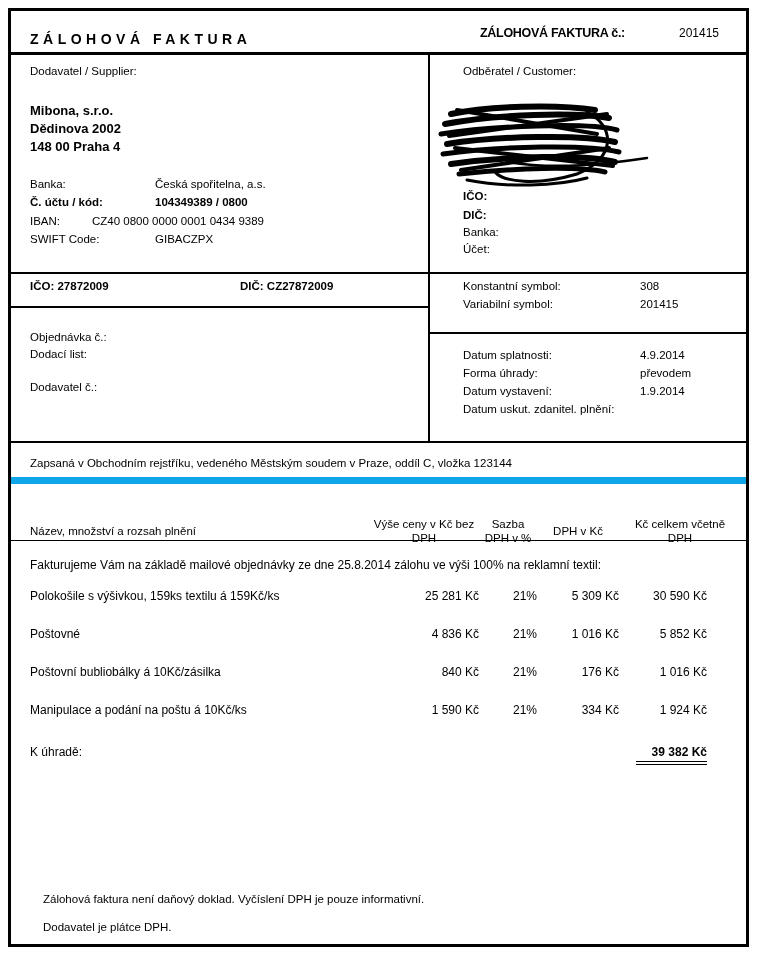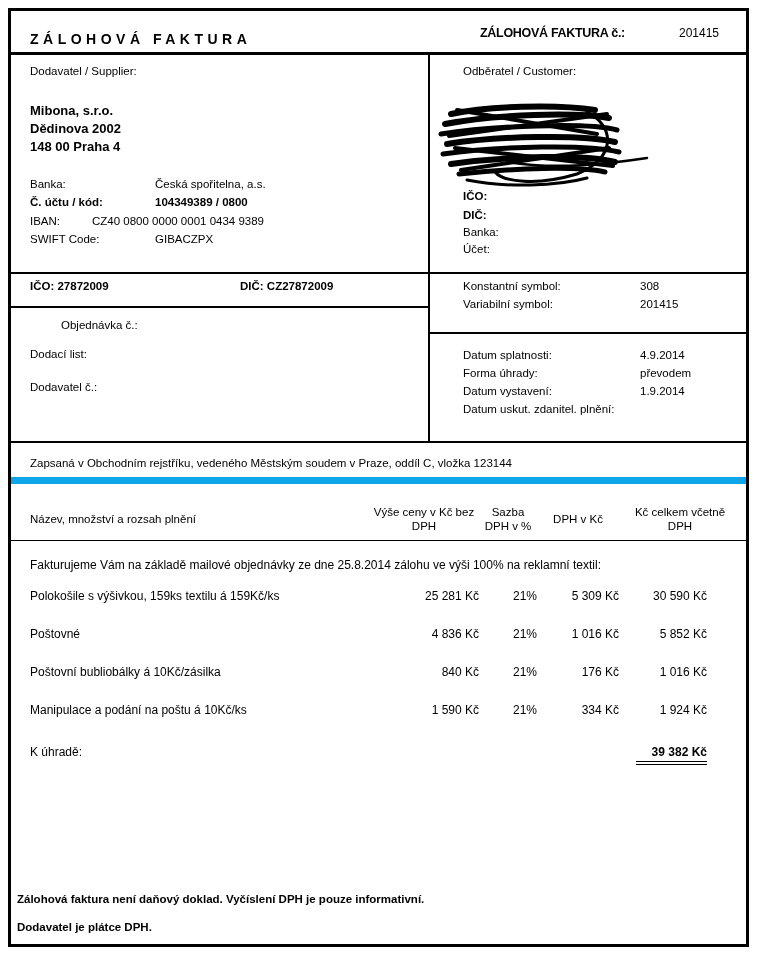--- a/index.html
+++ b/index.html
@@ -23,32 +23,32 @@
   .hline { position:absolute; height:2px; background:#000; }
   .b { font-weight:bold; }
   .abs { position:absolute; white-space:nowrap; }
   .kv { position:absolute; display:flex; white-space:nowrap; }
   .kv .k { flex:0 0 auto; }
   .company div { font-size:13px; font-weight:bold; line-height:18px; }
 
   
   .items { position:relative; height:453px; font-size:12px; }
   .thead { position:absolute; left:0; top:0; width:100%; height:57px; border-bottom:1.5px solid #000; }
-  .thead .grid { position:absolute; left:19px; top:0; width:697px; height:70px; display:grid;
+  .thead .grid { position:absolute; left:19px; top:12px; width:697px; height:70px; display:grid;
                  grid-template-columns:1fr 110px 58px 82px 108px; align-items:center; }
   .thead .c { text-align:center; font-size:11.5px; line-height:14px; }
   .thead .c0 { text-align:left; }
   .thead .c4 { padding-left:14px; }
   .row { position:absolute; left:19px; width:697px; display:grid;
          grid-template-columns:1fr 110px 58px 82px 108px; line-height:14px; }
   .row .num { text-align:right; }
   .row .num.tot { padding-right:20px; }
   .intro { position:absolute; left:19px; top:74px; width:700px; }
   .grand { font-weight:bold; border-bottom:4px double #000; padding:0 0 2px 16px; display:inline-block; }
-  .note { position:absolute; left:6px; white-space:nowrap;font-weight:bold; }
+  .note { position:absolute; left:32px; white-space:nowrap; }
 
   .scribble { position:absolute; left:426px; top:45px; }
 </style>
 </head>
 <body>
 
 <div class="sheet">
 
   <div class="hdr">
     <div class="hdr-title">ZÁLOHOVÁ FAKTURA</div>
@@ -82,21 +82,21 @@
     <div class="kv" style="left:19px; top:178px;">
       <span class="k" style="width:125px;">SWIFT Code:</span>
       <span>GIBACZPX</span>
     </div>
 
     <div class="hline" style="left:0; top:217px; width:417px;"></div>
     <div class="hline" style="left:0; top:251px; width:417px;"></div>
     <div class="abs b" style="left:19px; top:225px;">IČO: 27872009</div>
     <div class="abs b" style="left:229px; top:225px;">DIČ: CZ27872009</div>
 
-    <div class="abs" style="left:19px; top:264px;margin-left:31px;">Objednávka č.:</div>
+    <div class="abs" style="left:19px; top:276px;">Objednávka č.:</div>
     <div class="abs" style="left:19px; top:293px;">Dodací list:</div>
     <div class="abs" style="left:19px; top:326px;">Dodavatel č.:</div>
 
     <div class="abs" style="left:452px; top:10px;">Odběratel / Customer:</div>
 
     <svg class="scribble" width="214" height="92" viewBox="0 0 214 92">
       <g stroke="#000" fill="none" stroke-linecap="round">
         <path d="M14,14 C50,6 120,4 158,10" stroke-width="6"></path>
         <path d="M8,24 C60,14 140,12 172,18" stroke-width="6"></path>
         <path d="M4,34 C55,26 150,22 180,30" stroke-width="5"></path>

